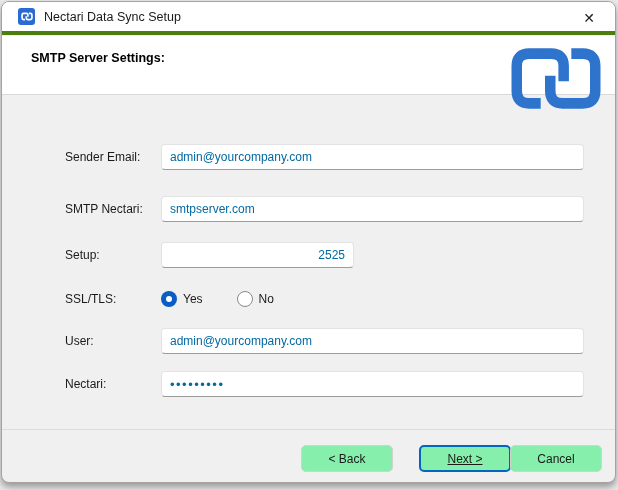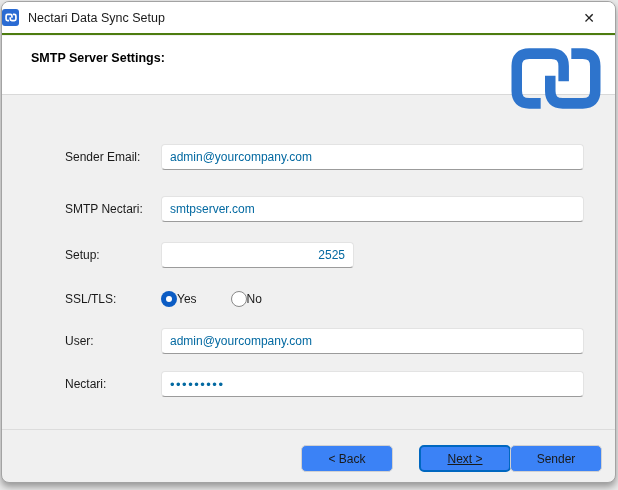--- a/index.html
+++ b/index.html
@@ -6,22 +6,22 @@
   html,body { width:618px; height:490px; overflow:hidden; background:#e9e9e9;
               font-family:"Liberation Sans", sans-serif; }
   .window {
     position:absolute; left:1px; top:1px; width:615px; height:482px;
     background:#f0f0f0; border:1px solid #a3a3a3; border-radius:8px;
     box-shadow:0 4px 7px rgba(0,0,0,0.35); overflow:hidden;
   }
   
   .titlebar {
     position:absolute; left:0; top:0; width:100%; height:33px;
-    background:#ffffff; border-bottom:2px solid #4d7c0f;
-    display:flex; align-items:center; padding-left:0;
+    background:#ffffff; border-bottom:4px solid #4d7c0f;
+    display:flex; align-items:center; padding-left:16px;
   }
   .app-icon {
     width:17px; height:17px; border-radius:3px; background:#2a6bd3;
     display:flex; align-items:center; justify-content:center; flex:0 0 auto;
   }
   .titlebar-text { font-size:12.5px; color:#1a1a1a; margin-left:9px; }
   .close-btn {
     position:absolute; right:6px; top:0; width:40px; height:32px;
     display:flex; align-items:center; justify-content:center;
     font-size:14px; color:#222; cursor:default;
@@ -53,26 +53,26 @@
   .tbox.pw { letter-spacing:1.5px; font-size:13px; }
   
   .radio-row { position:absolute; left:159px; top:0; height:18px; display:flex; align-items:center; }
   .radio-group { display:flex; align-items:center; margin-right:34px; }
   .radio-outer {
     width:16px; height:16px; border-radius:50%; flex:0 0 auto;
   }
   .radio-on  { background:#0b5cc4; display:flex; align-items:center; justify-content:center; }
   .radio-on .radio-dot { width:6px; height:6px; border-radius:50%; background:#fff; }
   .radio-off { background:#fff; border:1px solid #898989; }
-  .radio-label { font-size:12px; color:#1a1a1a; margin-left:0; }
+  .radio-label { font-size:12px; color:#1a1a1a; margin-left:6px; }
   
   .footer-divider { position:absolute; left:0; top:427px; width:100%; height:1px; background:#dcdcdc; }
   .btn {
     position:absolute; top:443px; width:92px; height:27px;
-    background:#3b82f6; border:1px solid #d1d1d1; border-radius:5px;
+    background:#86efac; border:1px solid #d1d1d1; border-radius:5px;
     font-size:12px; color:#1a1a1a; font-family:"Liberation Sans", sans-serif;
     display:flex; align-items:center; justify-content:center; cursor:default;
   }
   .btn-back { left:299px; }
   .btn-next { left:417px; border:2px solid #0067c0;text-decoration:underline; }
   .btn-cancel { left:508px; }
 </style>
 </head>
 <body>
 
@@ -134,15 +134,15 @@
   </div>
 
   <div class="row" style="top:369px;">
     <span class="row-label">Nectari:</span>
     <input class="tbox full pw" type="text" value="•••••••••" style="">
   </div>
 
   <div class="footer-divider"></div>
   <button class="btn btn-back">&lt; Back</button>
   <button class="btn btn-next">Next &gt;</button>
-  <button class="btn btn-cancel">Sender</button>
+  <button class="btn btn-cancel">Cancel</button>
 
 </div>
 
 </body></html>

